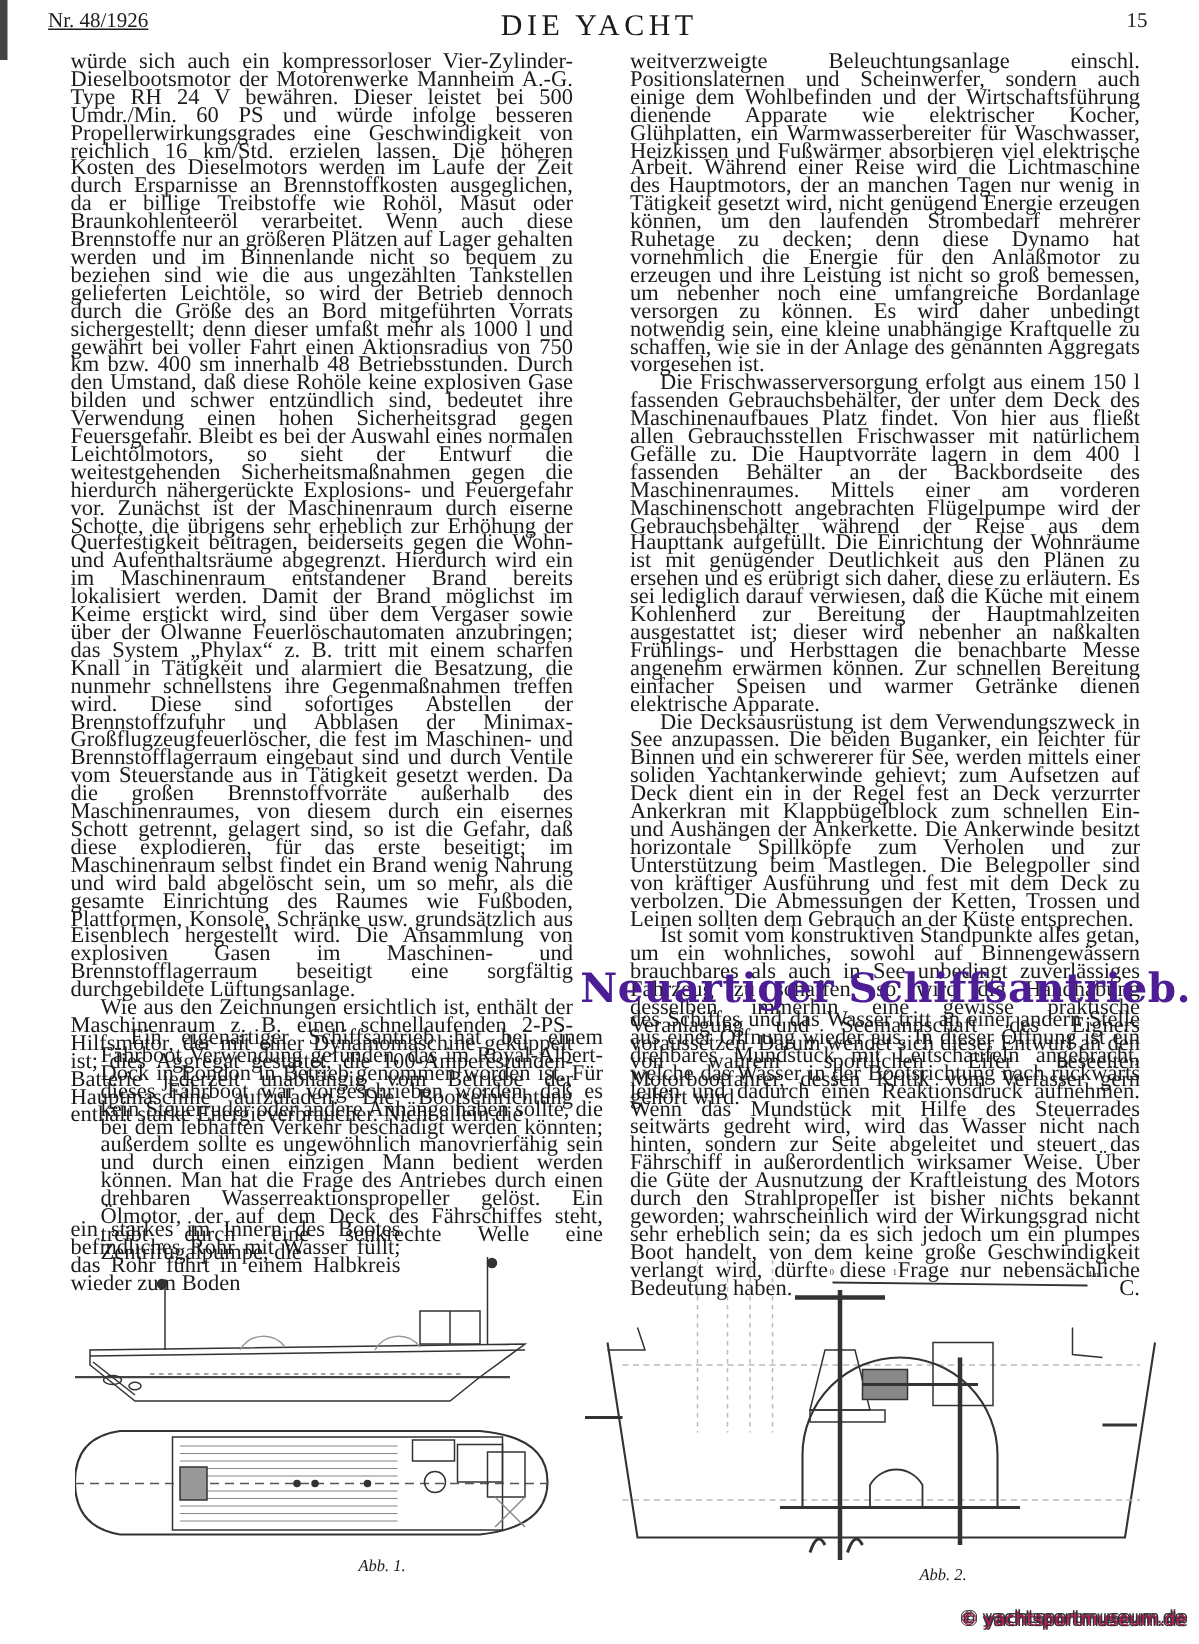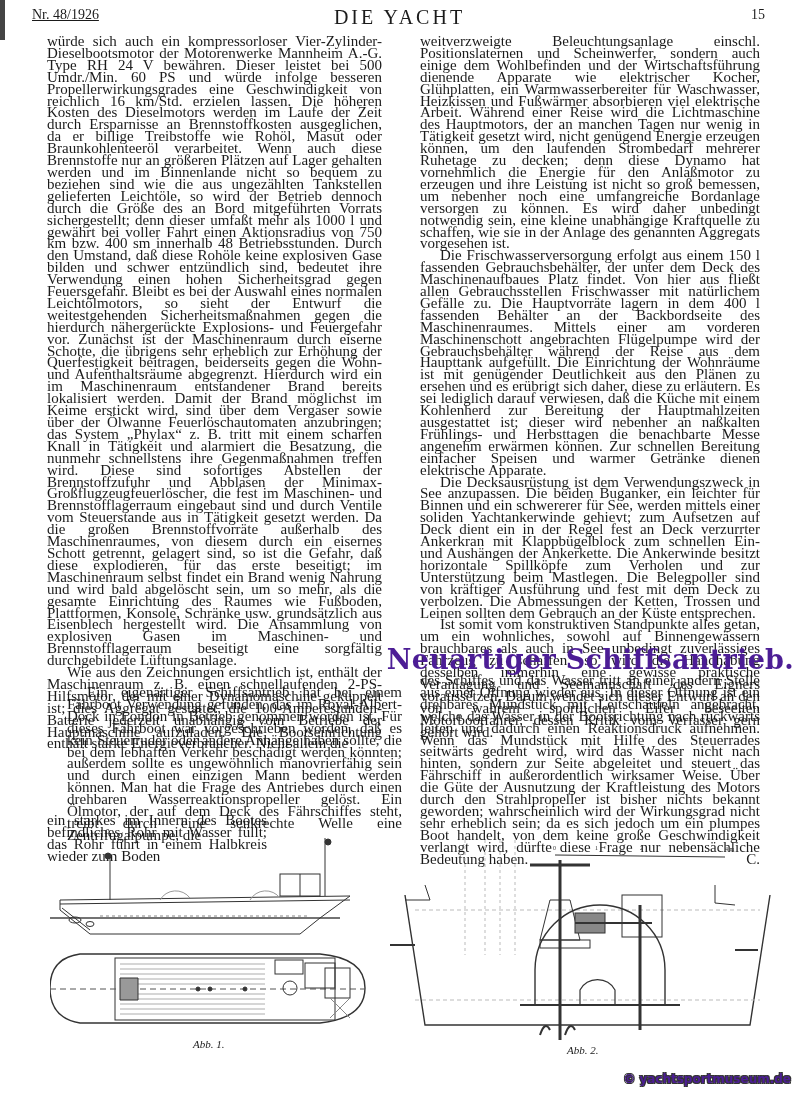--- a/index.html
+++ b/index.html
@@ -16,25 +16,25 @@
   .col-l { left: 47px; top: 36px; width: 335px; }
   .col-r { left: 420px; top: 36px; width: 340px; }
   .title { position: absolute; left: 0; width: 794px; top: 644px; text-align: right;
            font-family: "DejaVu Serif", serif; font-weight: bold; font-size: 27px; letter-spacing: 0.3px; color: #4c1d95; }
   .col-l2 { left: 47px; top: 687px; width: 335px; margin-left: 20px; }
   .col-l2-narrow { left: 47px; top: 795px; width: 220px; }
   .col-r2 { left: 420px; top: 675px; width: 340px; }
   .figure { position: absolute; }
   .fig1 { left: 50px; top: 838px; width: 320px; height: 200px; }
   .fig2 { left: 390px; top: 835px; width: 390px; height: 215px; }
-  .caption { position: absolute; font-style: italic; font-size: 11px; }
+  .caption { position: absolute; font-style: italic; font-size: 11px; margin-left: 46px; }
   .cap1 { left: 193px; top: 1038px; }
   .cap2 { left: 567px; top: 1044px; }
   .watermark { position: absolute; right: 8px; bottom: 10px; font-family: "DejaVu Sans", sans-serif;
-               font-size: 12px; font-weight: bold; color: #4c1d95;
+               font-size: 12px; font-weight: normal; color: #be185d;
                text-shadow: -1px -1px 0 #333, 1px -1px 0 #333, -1px 1px 0 #333, 1px 1px 0 #333; }
   .sig { float: right; }
 </style>
 </head>
 <body>
 
 <div class="spine"></div>
 
 <div class="hdr hdr-left">Nr. 48/1926</div>
 <div class="hdr hdr-center">DIE YACHT</div>

